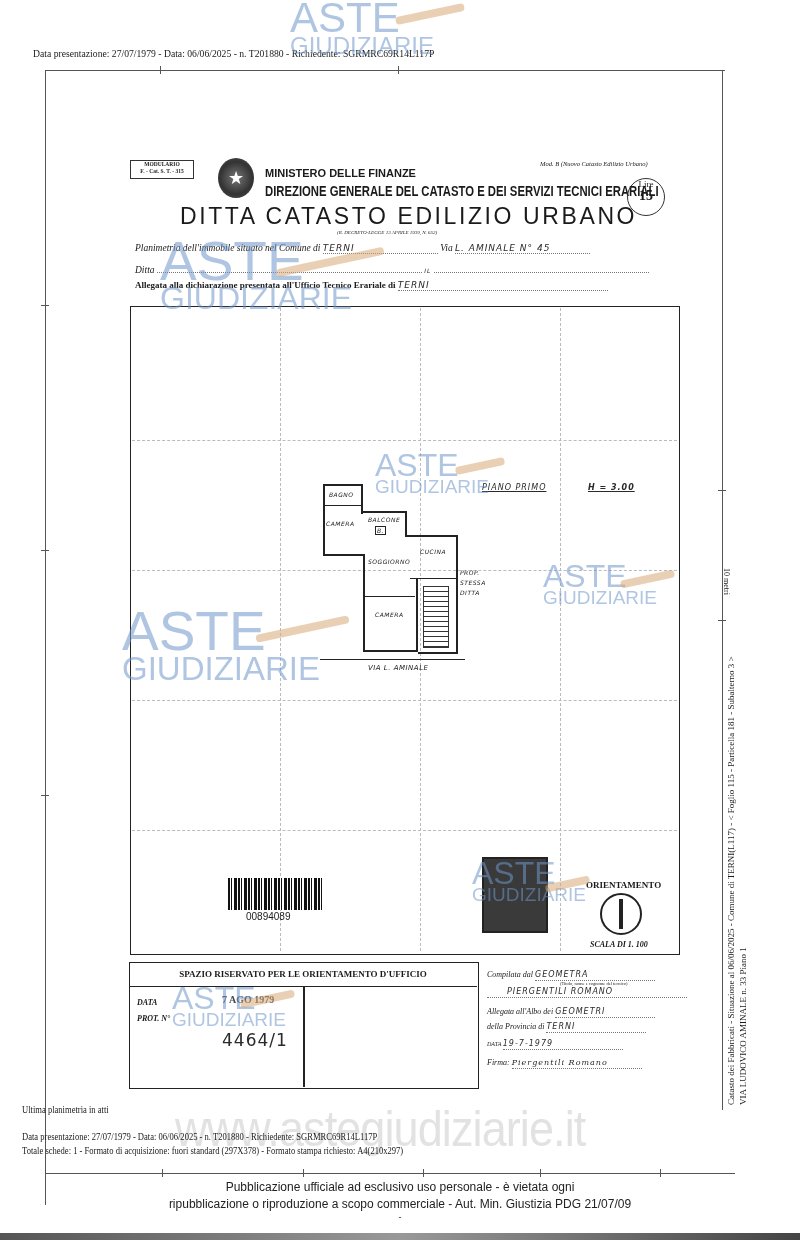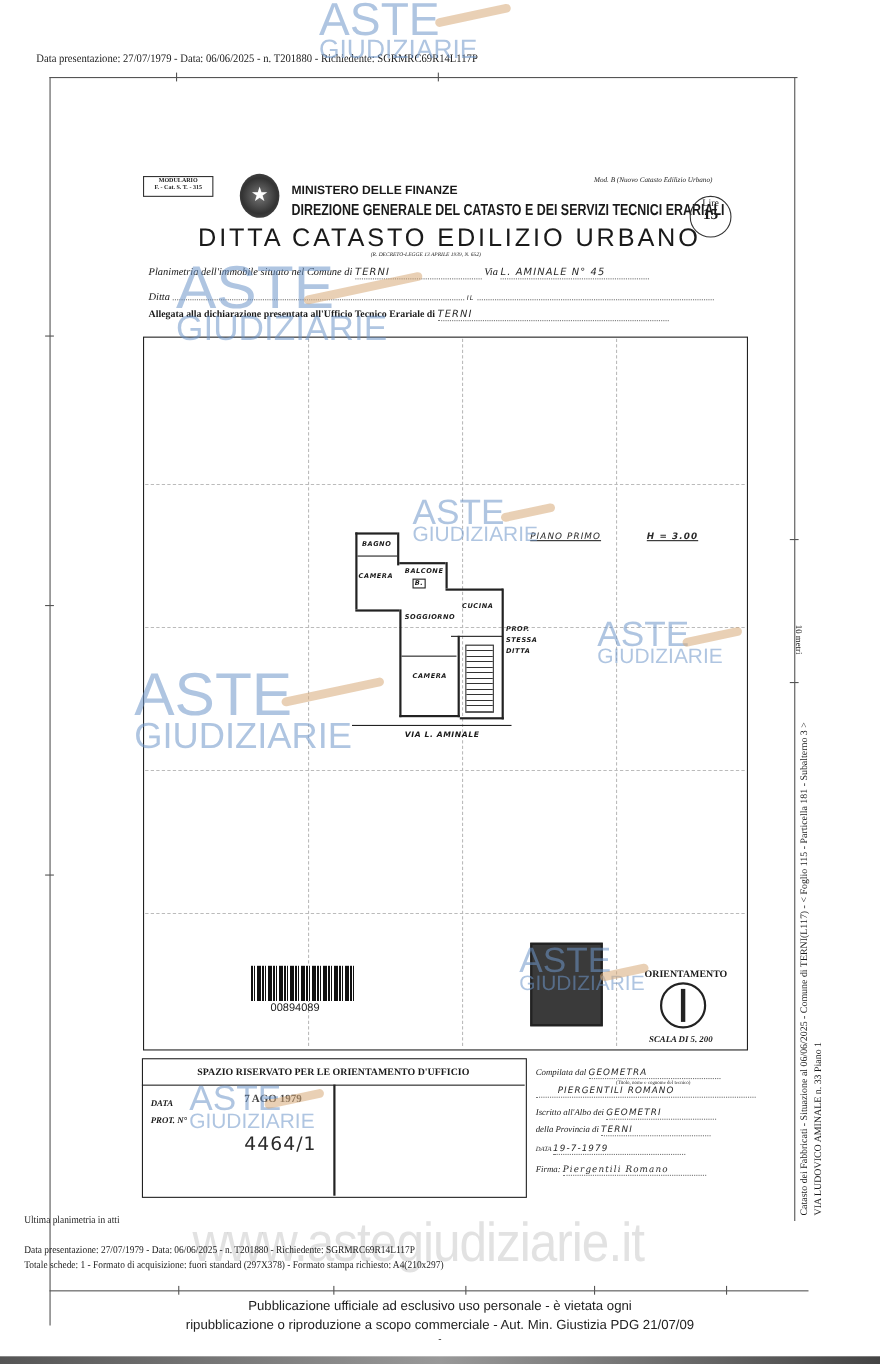--- a/index.html
+++ b/index.html
@@ -27,21 +27,21 @@
   .decreto { left:337px; top:230px; font-size:5px; font-style:italic; }
 
   .field-row { left:135px; font-size:9.5px; font-style:italic; white-space:nowrap; }
   .dots { display:inline-block; border-bottom:1px dotted #777; height:10px; vertical-align:baseline; }
 
   .planbox { left:130px; top:306px; width:548px; height:647px; border:1.5px solid #222; }
   .grid-h { height:0; border-top:1px dashed #bbb; }
   .grid-v { width:0; border-left:1px dashed #bbb; }
 
   .wall { position:absolute; background:#222; }
-  .room-label { position:absolute; font-size:6px; font-style:italic; font-weight:bold; font-family:"DejaVu Sans", sans-serif; letter-spacing:0.5px; }
+  .room-label { position:absolute; font-size:6px; font-style:italic; font-weight:normal; font-family:"DejaVu Sans", sans-serif; letter-spacing:0.5px; }
 
   .stamp { left:482px; top:857px; width:62px; height:72px; background:#3a3a3a; border:2px solid #222; }
   .orient-lbl { left:586px; top:880px; font-size:9px; font-weight:bold; }
   .compass { left:600px; top:893px; width:38px; height:38px; border:2px solid #222; border-radius:50%; }
   .compass::after { content:""; position:absolute; left:17px; top:4px; width:4px; height:30px; background:#222; }
   .scala { left:590px; top:940px; font-size:8px; font-weight:bold; font-style:italic; }
 
   .barcode { left:228px; top:878px; width:95px; height:32px;
     background:repeating-linear-gradient(90deg,#111 0 2px,#fff 2px 3px,#111 3px 4px,#fff 4px 6px,#111 6px 9px,#fff 9px 10px); }
   .barnum { left:246px; top:911px; font-size:10px; font-family:"Liberation Sans", sans-serif; }
@@ -159,21 +159,21 @@
 <div class="abs room-label" style="left:460px;top:568px;line-height:10px;">
   <div>PROP.</div>
   <div>STESSA</div>
   <div>DITTA</div>
 </div>
 <div class="abs room-label" style="left:368px;top:664px;font-size:7px;">VIA L. AMINALE</div>
 
 <div class="abs stamp"></div>
 <div class="abs serif orient-lbl">ORIENTAMENTO</div>
 <div class="abs compass"></div>
-<div class="abs serif scala">SCALA DI 5. 200</div>
+<div class="abs serif scala">SCALA DI 1. 100</div>
 
 <div class="abs barcode"></div>
 <div class="abs barnum">00894089</div>
 
 <div class="abs annot-box"></div>
 <div class="abs serif annot-title">SPAZIO RISERVATO PER LE ORIENTAMENTO D'UFFICIO</div>
 <div class="abs annot-div"></div>
 <div class="abs serif" style="left:137px;top:998px;font-size:8px;font-style:italic;font-weight:bold;">DATA</div>
 <div class="abs serif" style="left:222px;top:994px;font-size:10px;font-weight:bold;color:#444;">7 AGO 1979</div>
 <div class="abs serif" style="left:137px;top:1014px;font-size:8px;font-style:italic;font-weight:bold;">PROT. N°</div>
@@ -181,21 +181,21 @@
 
 <div class="abs comp-row" style="top:970px;">
   <span>Compilata dal</span>
   <span class="dots hand" style="width:120px;">GEOMETRA</span>
 </div>
 <div class="abs serif" style="left:560px;top:981px;font-size:4.5px;">(Titolo, nome e cognome del tecnico)</div>
 <div class="abs comp-row" style="top:987px;">
   <span class="dots hand" style="width:180px;padding-left:20px;">PIERGENTILI ROMANO</span>
 </div>
 <div class="abs comp-row" style="top:1007px;">
-  <span>Iscritto all'Albo dei</span>
+  <span>Allegata all'Albo dei</span>
   <span class="dots hand" style="width:100px;">GEOMETRI</span>
 </div>
 <div class="abs comp-row" style="top:1022px;">
   <span>della Provincia di</span>
   <span class="dots hand" style="width:100px;">TERNI</span>
 </div>
 <div class="abs comp-row" style="top:1039px;font-size:6px;">
   <span>DATA</span>
   <span class="dots hand" style="width:120px;font-size:8px;">19-7-1979</span>
 </div>

